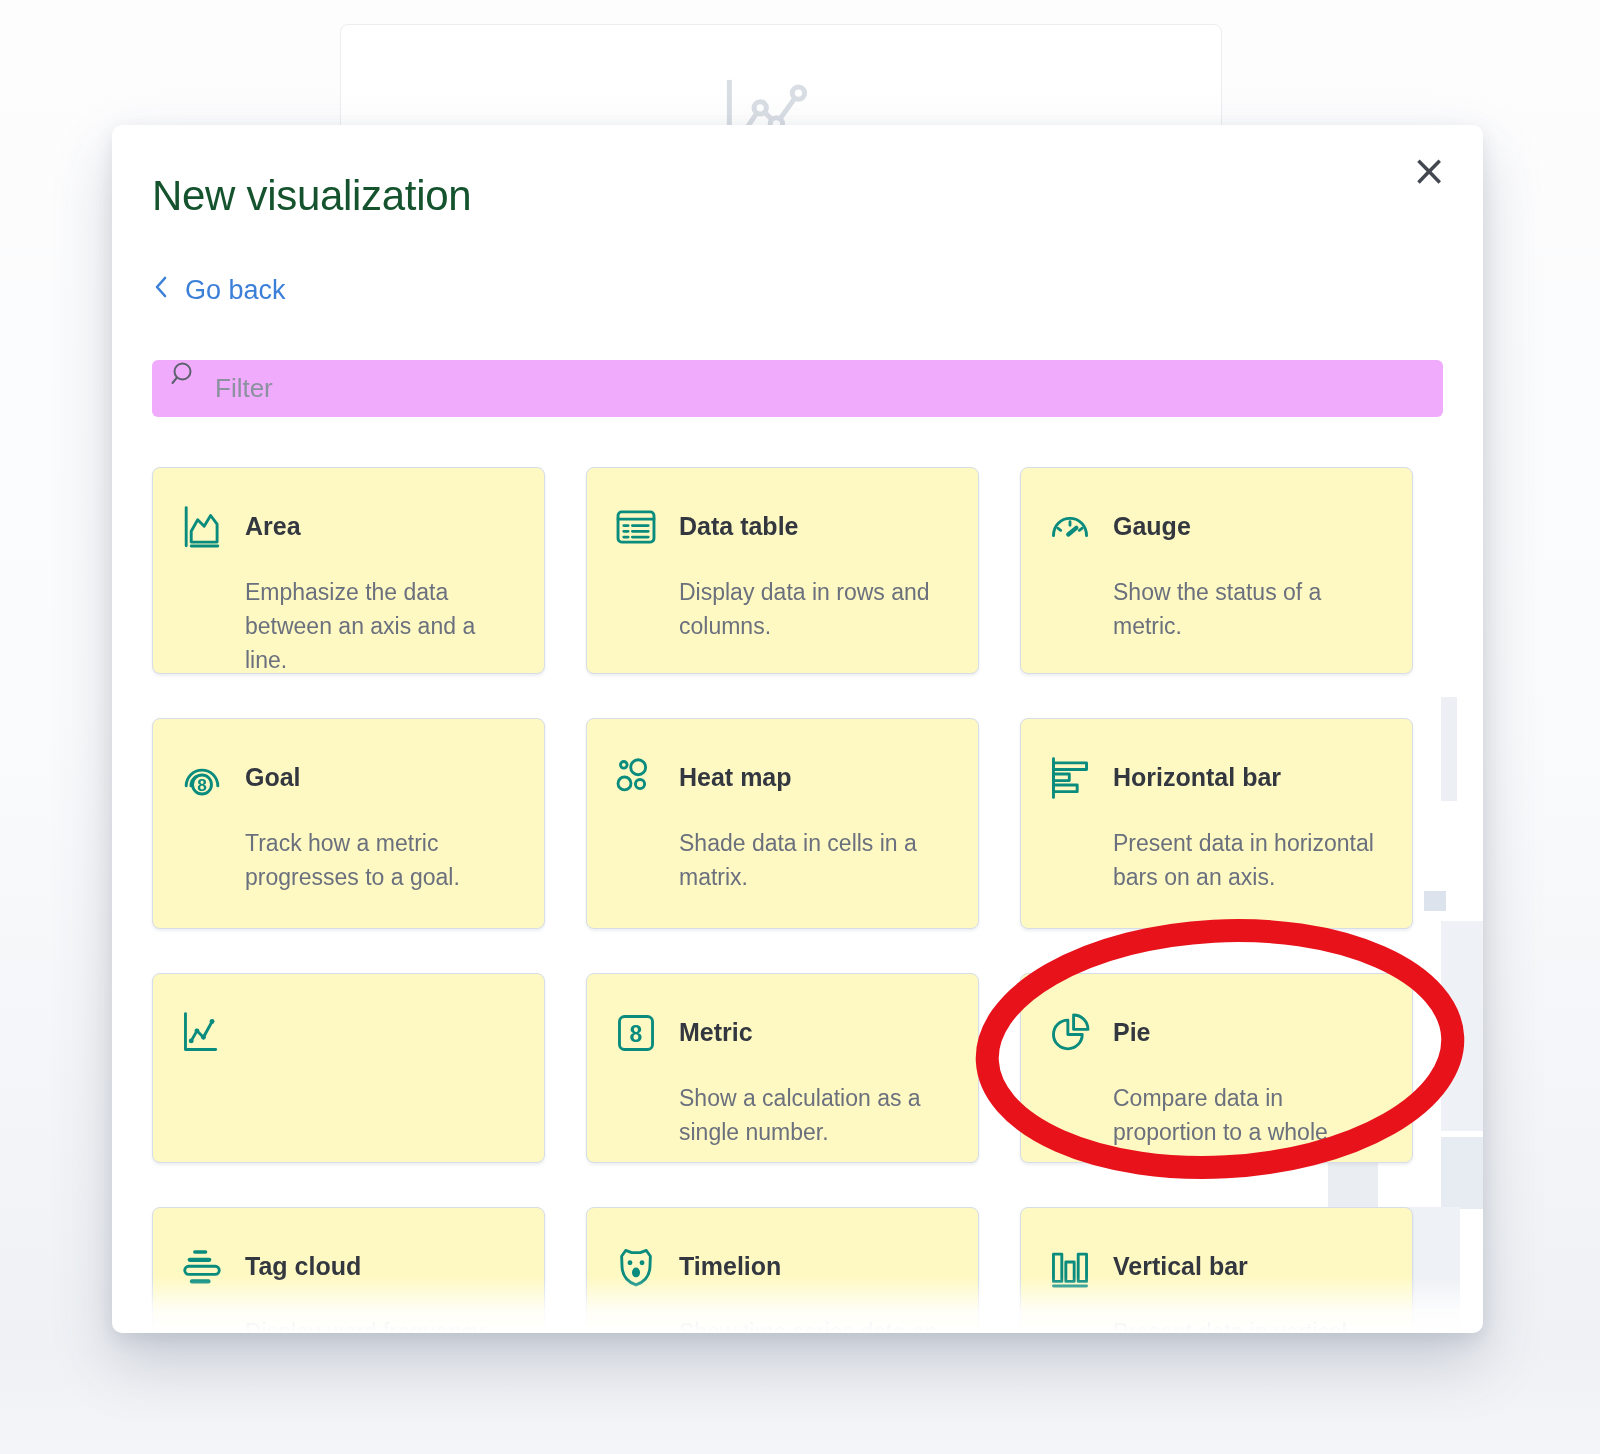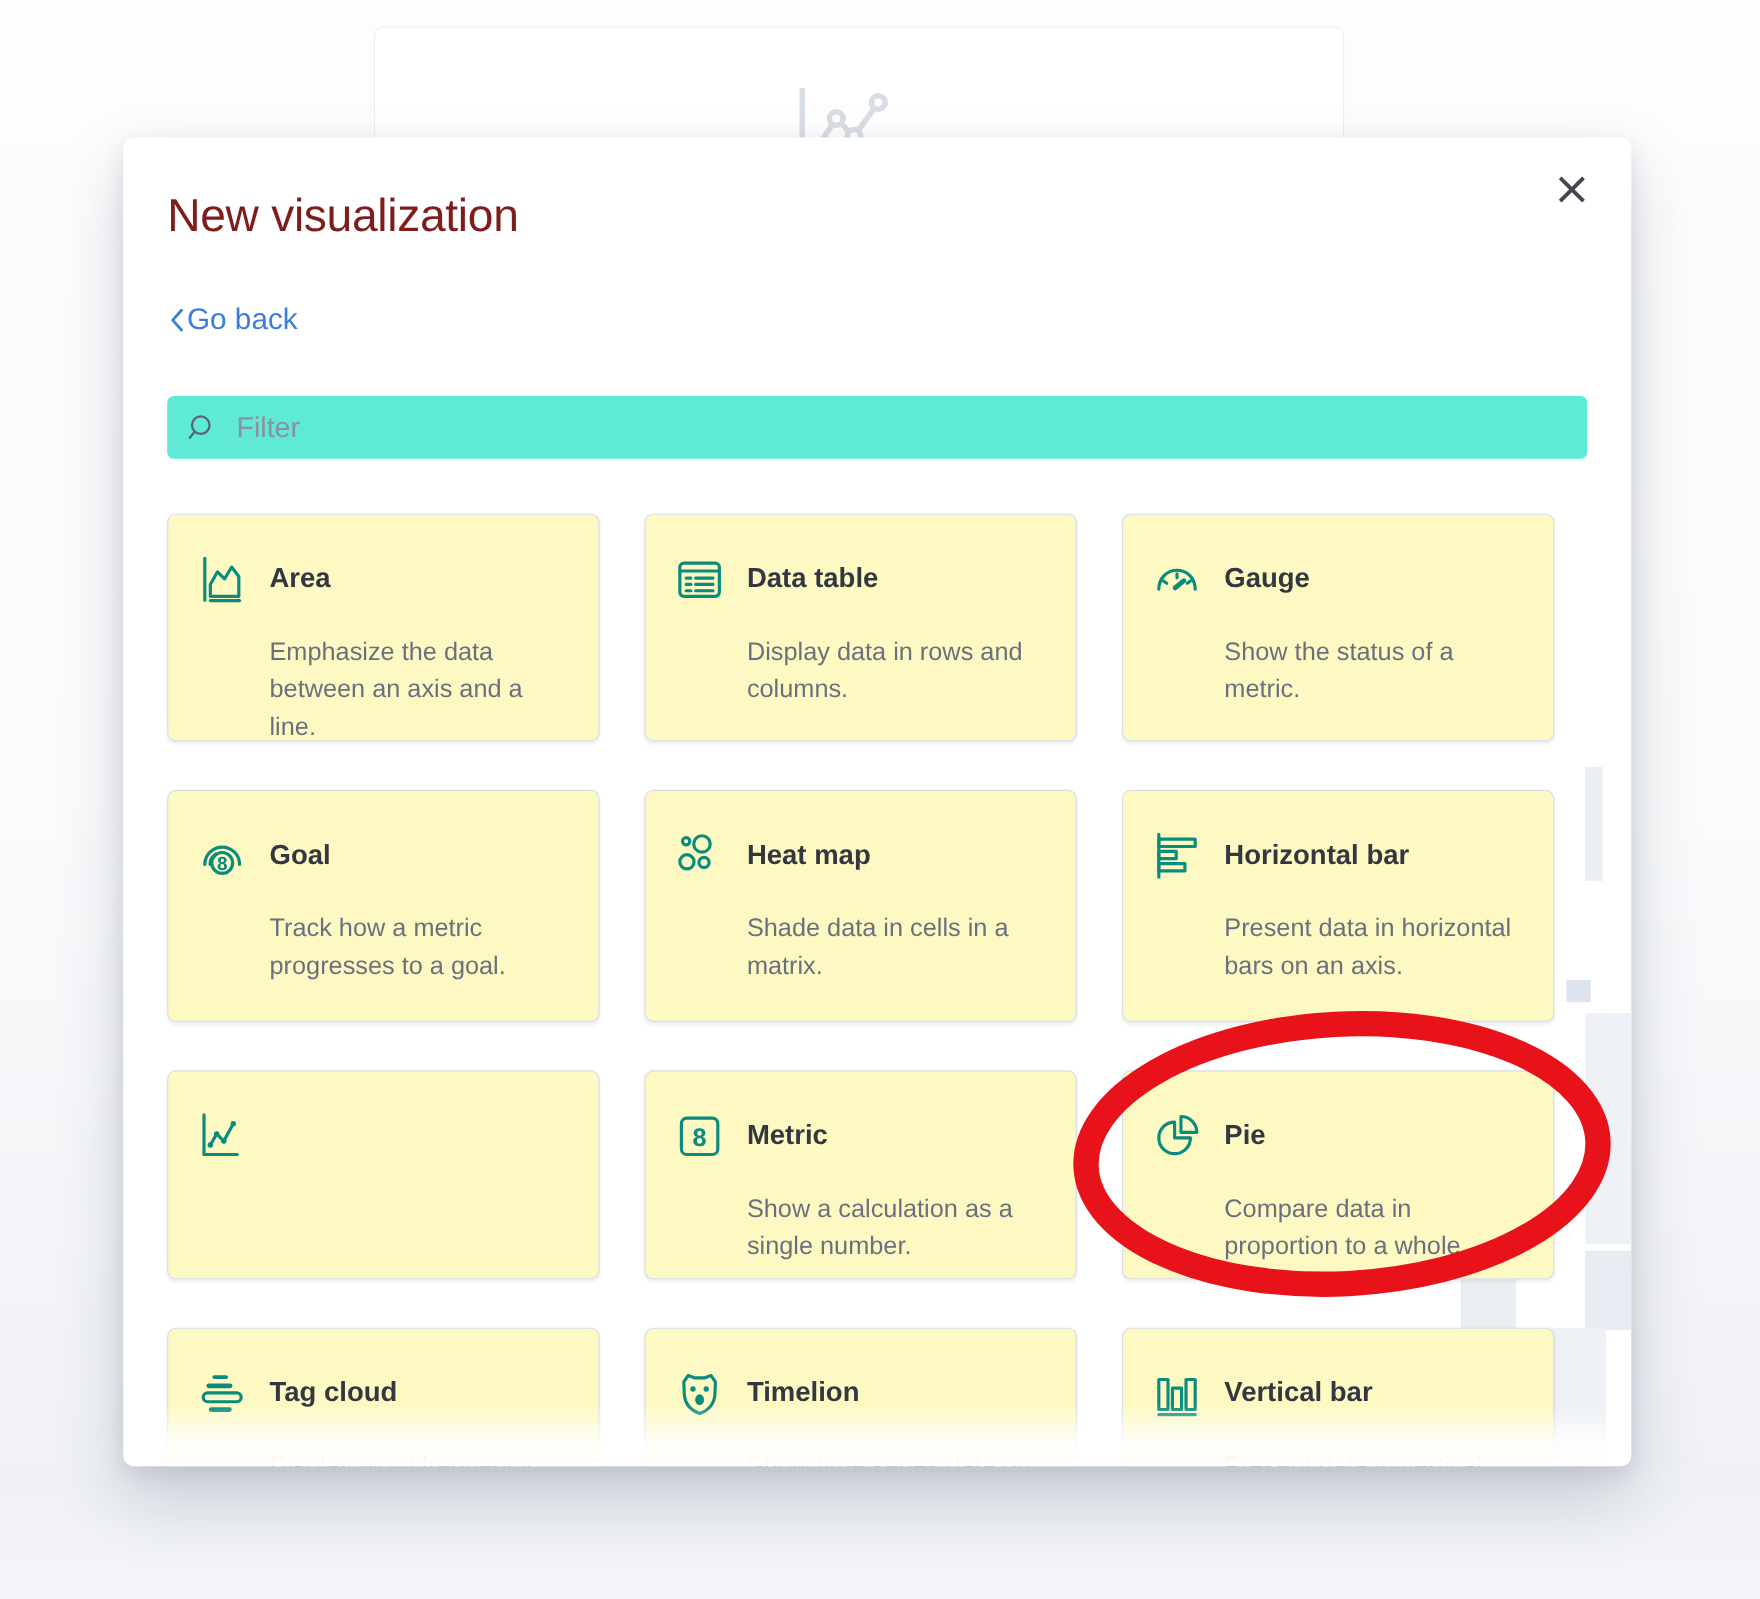--- a/index.html
+++ b/index.html
@@ -27,33 +27,33 @@
   .artifact { position: absolute; z-index: 1; }
 
   .modal-close {
     position: absolute; top: 22px; right: 30px; width: 48px; height: 48px; z-index: 4;
     font-size: 42px; line-height: 48px; text-align: center; color: #43474f; cursor: pointer;
     font-family: "DejaVu Sans", sans-serif;
   }
   .modal-title {
     position: relative; z-index: 2;
     margin: 46px 40px 0; font-size: 42px; line-height: 50px;
-    font-weight: 400; color: #7f1d1d; letter-spacing: -0.3px;
+    font-weight: 400; color: #14532d; letter-spacing: -0.3px;
   }
   .go-back {
     position: relative; z-index: 2;
-    display: inline-flex; align-items: center; 
+    display: inline-flex; gap: 15px;
     margin: 54px 0 16px 40px; color: #3b7fd8; font-size: 27px; font-weight: 500; cursor: pointer;
   }
   .go-back .chev { width: 18px; height: 24px; color: #3b7fd8; }
 
   .search-bar {
     position: relative; z-index: 2;
     margin: 38px 40px 0; height: 57px; border-radius: 6px;
-    background: #5eead4; display: flex; align-items: center; padding: 0 17px; gap: 16px;
+    background: #f0abfc; display: flex; padding: 0 17px; gap: 16px;
   }
   .search-bar .mag { width: 28px; height: 28px; color: #5c626d; flex: 0 0 28px; }
   .search-bar input {
     flex: 1; height: 100%; border: 0; outline: 0; background: transparent;
     font-size: 26px; color: #343741; font-family: inherit;
   }
   .search-bar input::placeholder { color: #8b919e; opacity: 1; }
 
   
   .grid {

